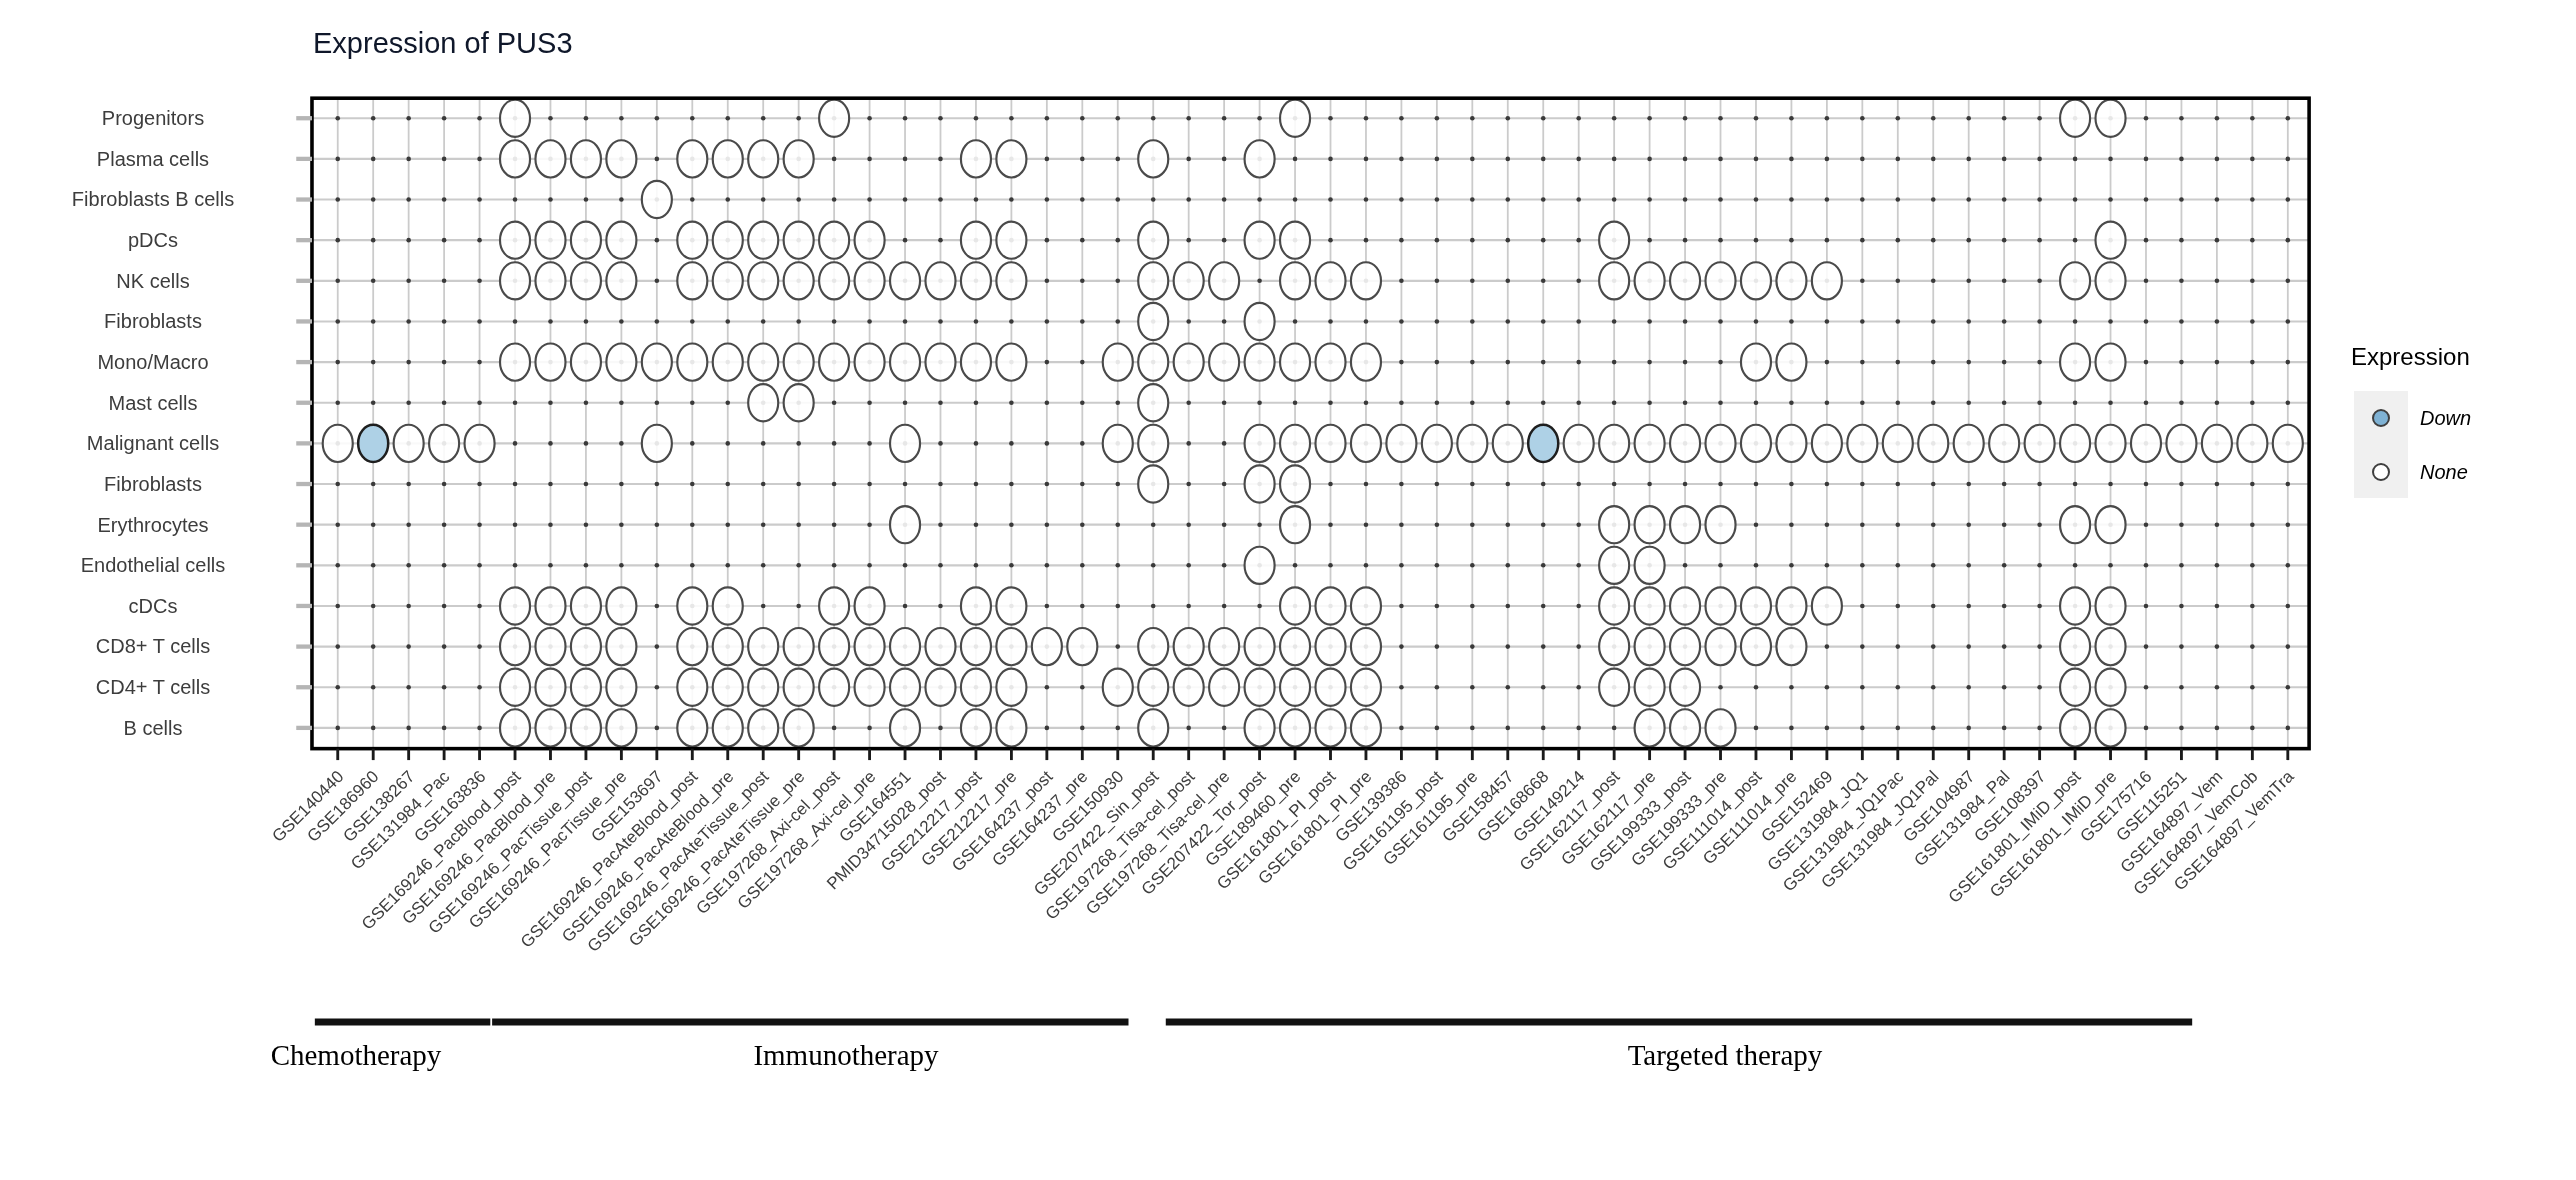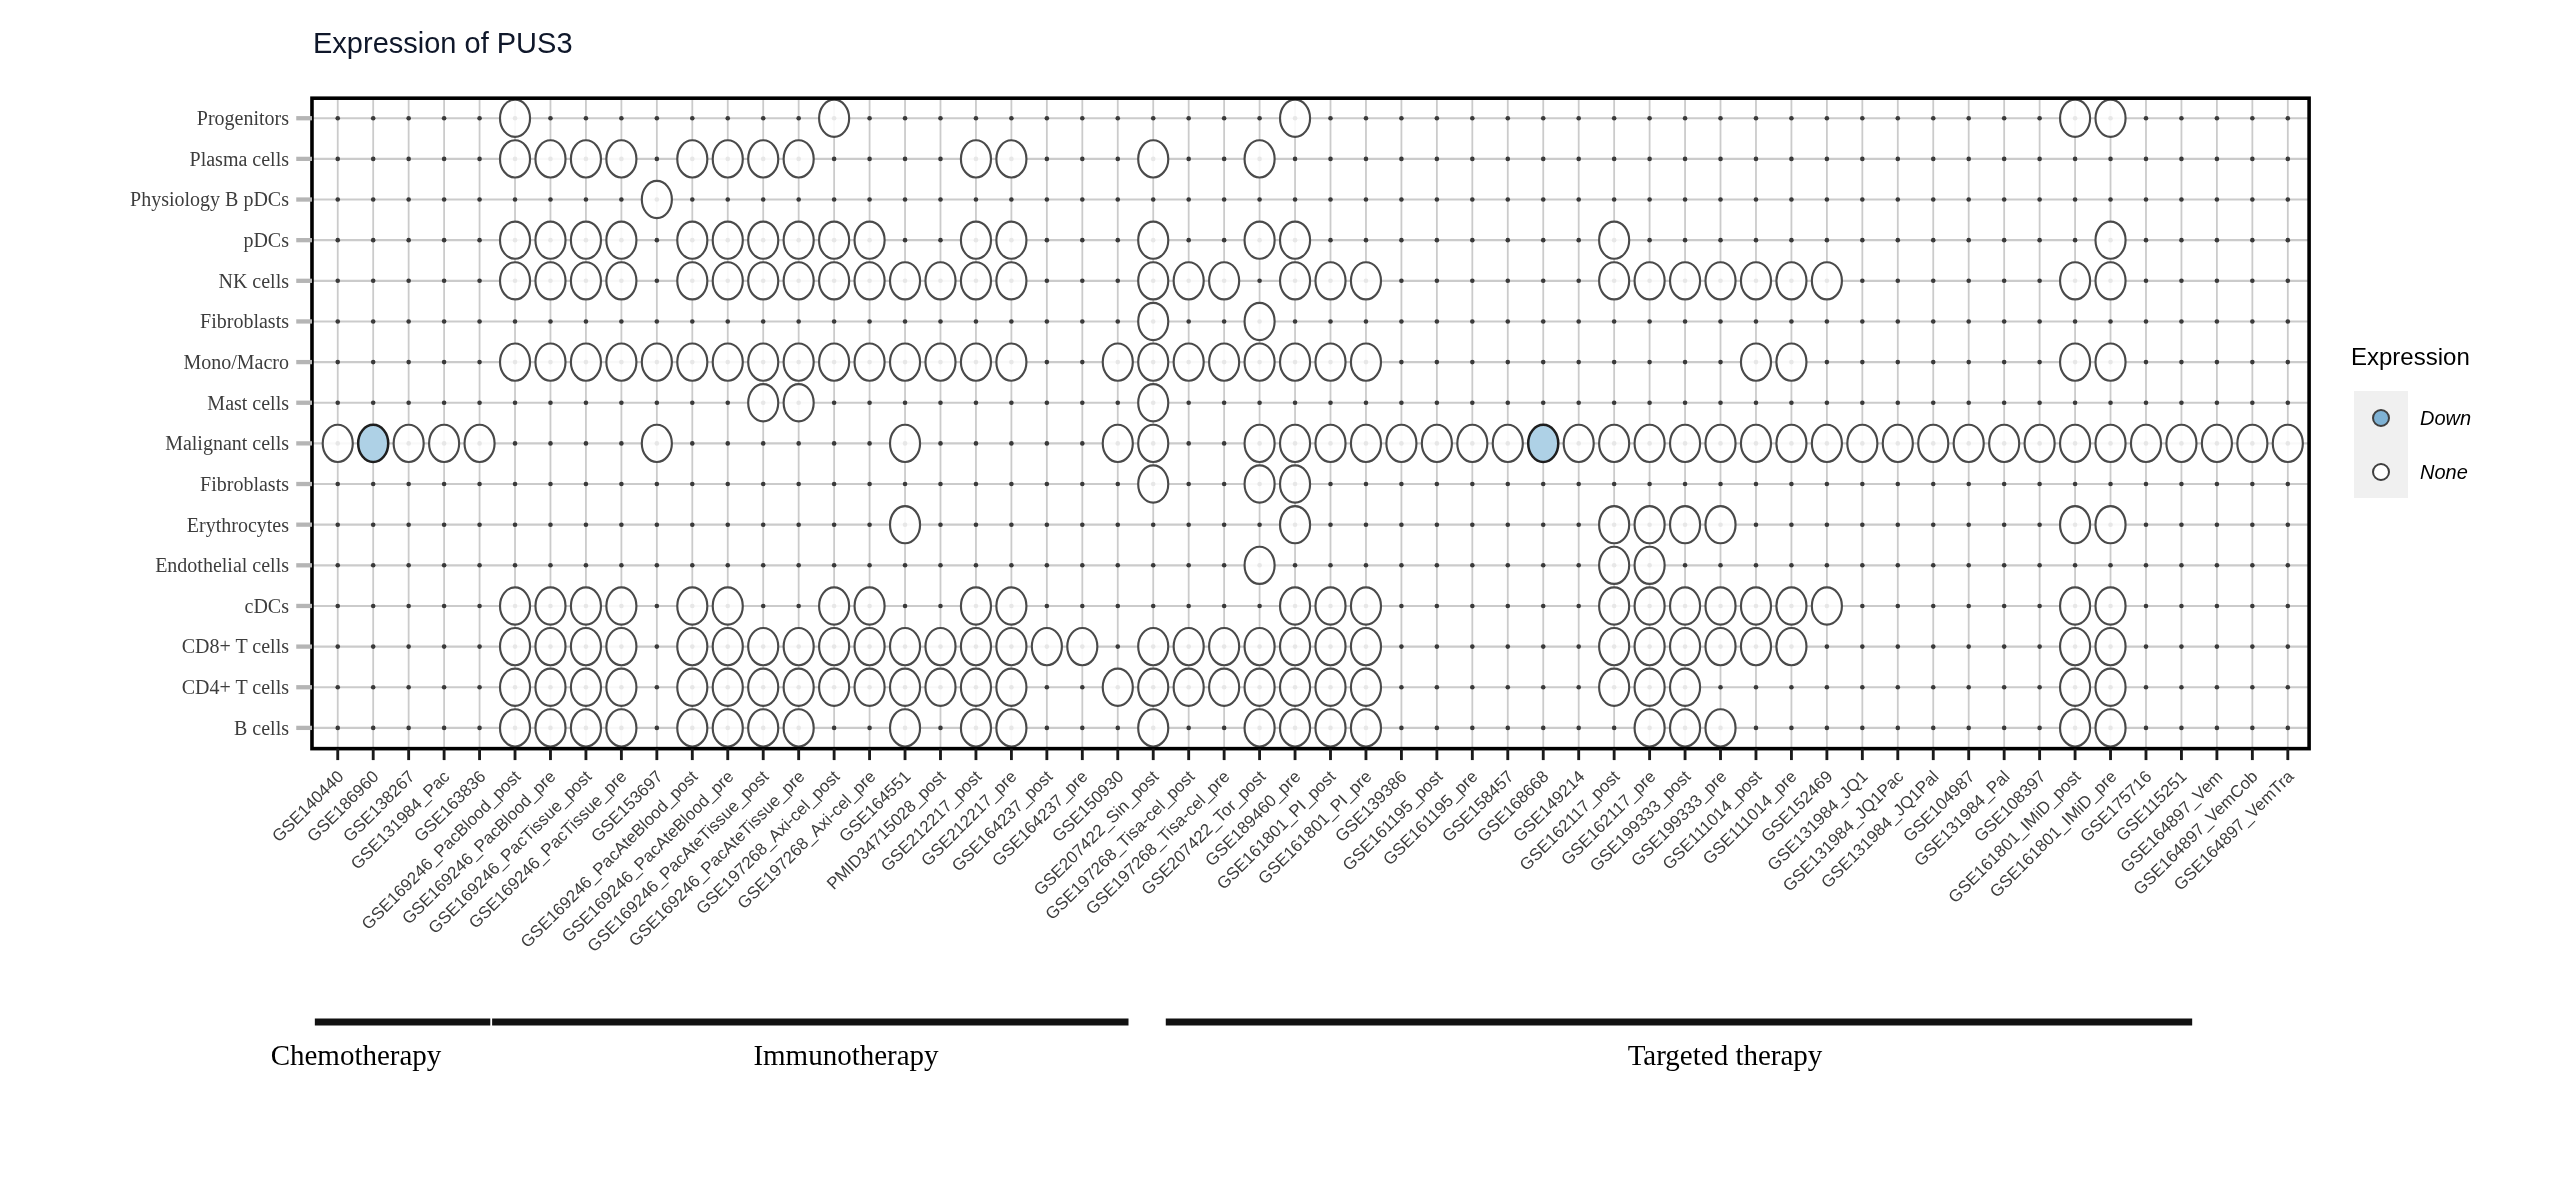--- a/index.html
+++ b/index.html
@@ -1,20 +1,20 @@
 <!DOCTYPE html>
 <html style="font-size:11.4px"><head>
 <meta charset="utf-8">
 <style>
   html,body{margin:0;padding:0;background:#ffffff;width:2576px;height:1181px;overflow:hidden;}
   body{font-family:"Liberation Sans", sans-serif;position:relative;}
   #stage{position:absolute;left:0;top:0;width:2576px;height:1181px;}
   #chart-svg{position:absolute;left:0;top:0;}
   .page-title{position:absolute;left:313px;top:27px;font-size:29px;color:#0f172a;white-space:nowrap;}
-  .y-label{position:absolute;font-size:20px;color:#3d3d3d;text-align:right;width:272px;white-space:nowrap;transform:translateY(-50%);font-family:Liberation Serif, serif;}
+  .y-label{position:absolute;font-size:20px;color:#3d3d3d;text-align:center;width:272px;white-space:nowrap;transform:translateY(-50%);}
   .x-label{position:absolute;width:401px;text-align:right;font-size:17px;color:#3d3d3d;transform-origin:100% 0%;transform:rotate(-45deg);white-space:nowrap;}
   .group-label{position:absolute;font-family:"Liberation Serif", serif;font-size:29px;color:#000;transform:translateX(-50%);white-space:nowrap;}
   .legend{position:absolute;left:2351px;top:343px;width:222px;}
   .legend-title{font-size:24px;color:#000;margin-bottom:20px;}
   .legend-keys{position:relative;}
   .legend-keybg{position:absolute;left:2.9px;top:0px;width:54px;height:107px;background:#f0f0f0;}
   .legend-item{position:relative;height:54px;display:flex;align-items:center;}
   .legend-dot{width:18px;height:18px;border-radius:50%;margin-left:21px;box-sizing:border-box;border:2.9px solid #3f3f3f;background:#ffffff;flex:0 0 auto;}
   .legend-dot.down{background:#7fb2d4;}
   .legend-item span.lbl{font-size:20px;color:#000;margin-left:30px;font-style:italic;}
@@ -1318,21 +1318,21 @@
       <line x1="414" y1="1017" x2="436" y2="1017" stroke="#b5b5b5" stroke-width="6"></line>
       <line x1="440" y1="1428" x2="685.2" y2="1428" stroke="#111111" stroke-width="10"></line>
       <line x1="687.75" y1="1428" x2="1577.1" y2="1428" stroke="#111111" stroke-width="10"></line>
       <line x1="1629.1999999999998" y1="1428" x2="3063.6" y2="1428" stroke="#111111" stroke-width="10"></line>
     </svg>
   <div class="page-title">Expression of PUS3</div>
 
   <div id="y-labels">
       <div class="y-label" style="left: 17px; top: 118px;">Progenitors</div>
       <div class="y-label" style="left: 17px; top: 159px;">Plasma cells</div>
-      <div class="y-label" style="left: 17px; top: 199px;">Physiology B pDCs</div>
+      <div class="y-label" style="left: 17px; top: 199px;">Fibroblasts B cells</div>
       <div class="y-label" style="left: 17px; top: 240px;">pDCs</div>
       <div class="y-label" style="left: 17px; top: 281px;">NK cells</div>
       <div class="y-label" style="left: 17px; top: 321px;">Fibroblasts</div>
       <div class="y-label" style="left: 17px; top: 362px;">Mono/Macro</div>
       <div class="y-label" style="left: 17px; top: 403px;">Mast cells</div>
       <div class="y-label" style="left: 17px; top: 443px;">Malignant cells</div>
       <div class="y-label" style="left: 17px; top: 484px;">Fibroblasts</div>
       <div class="y-label" style="left: 17px; top: 525px;">Erythrocytes</div>
       <div class="y-label" style="left: 17px; top: 565px;">Endothelial cells</div>
       <div class="y-label" style="left: 17px; top: 606px;">cDCs</div>

